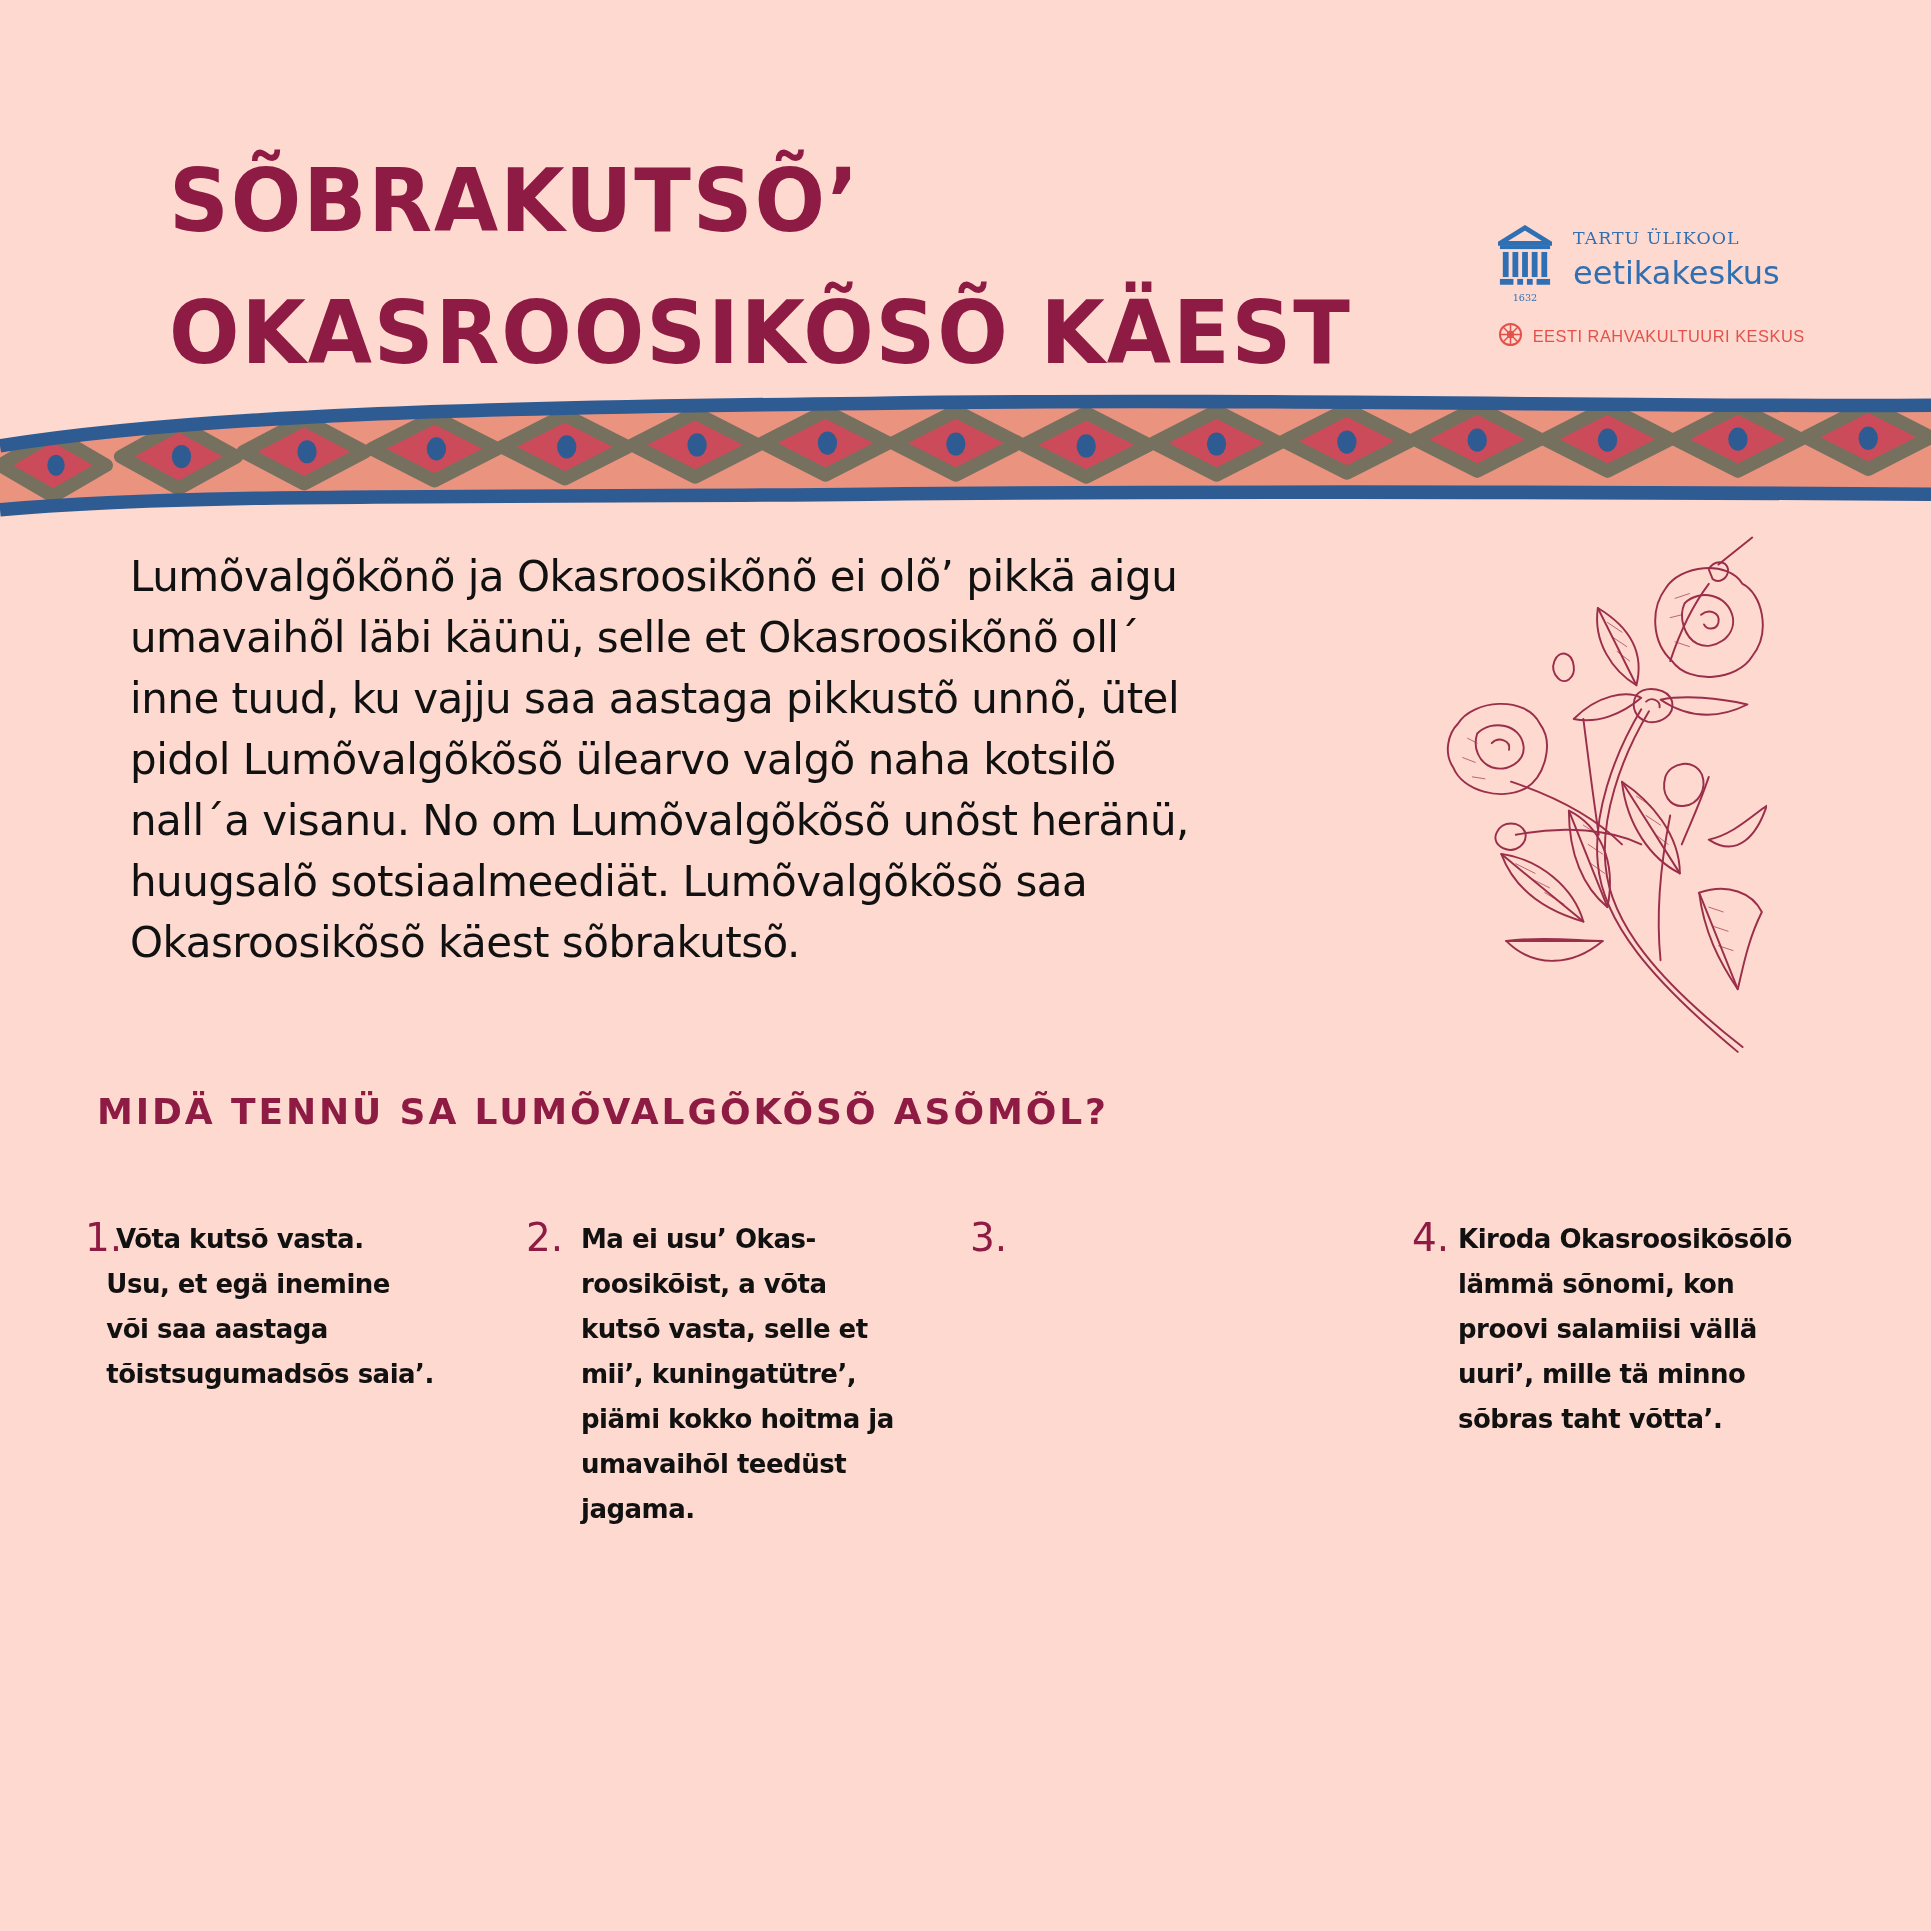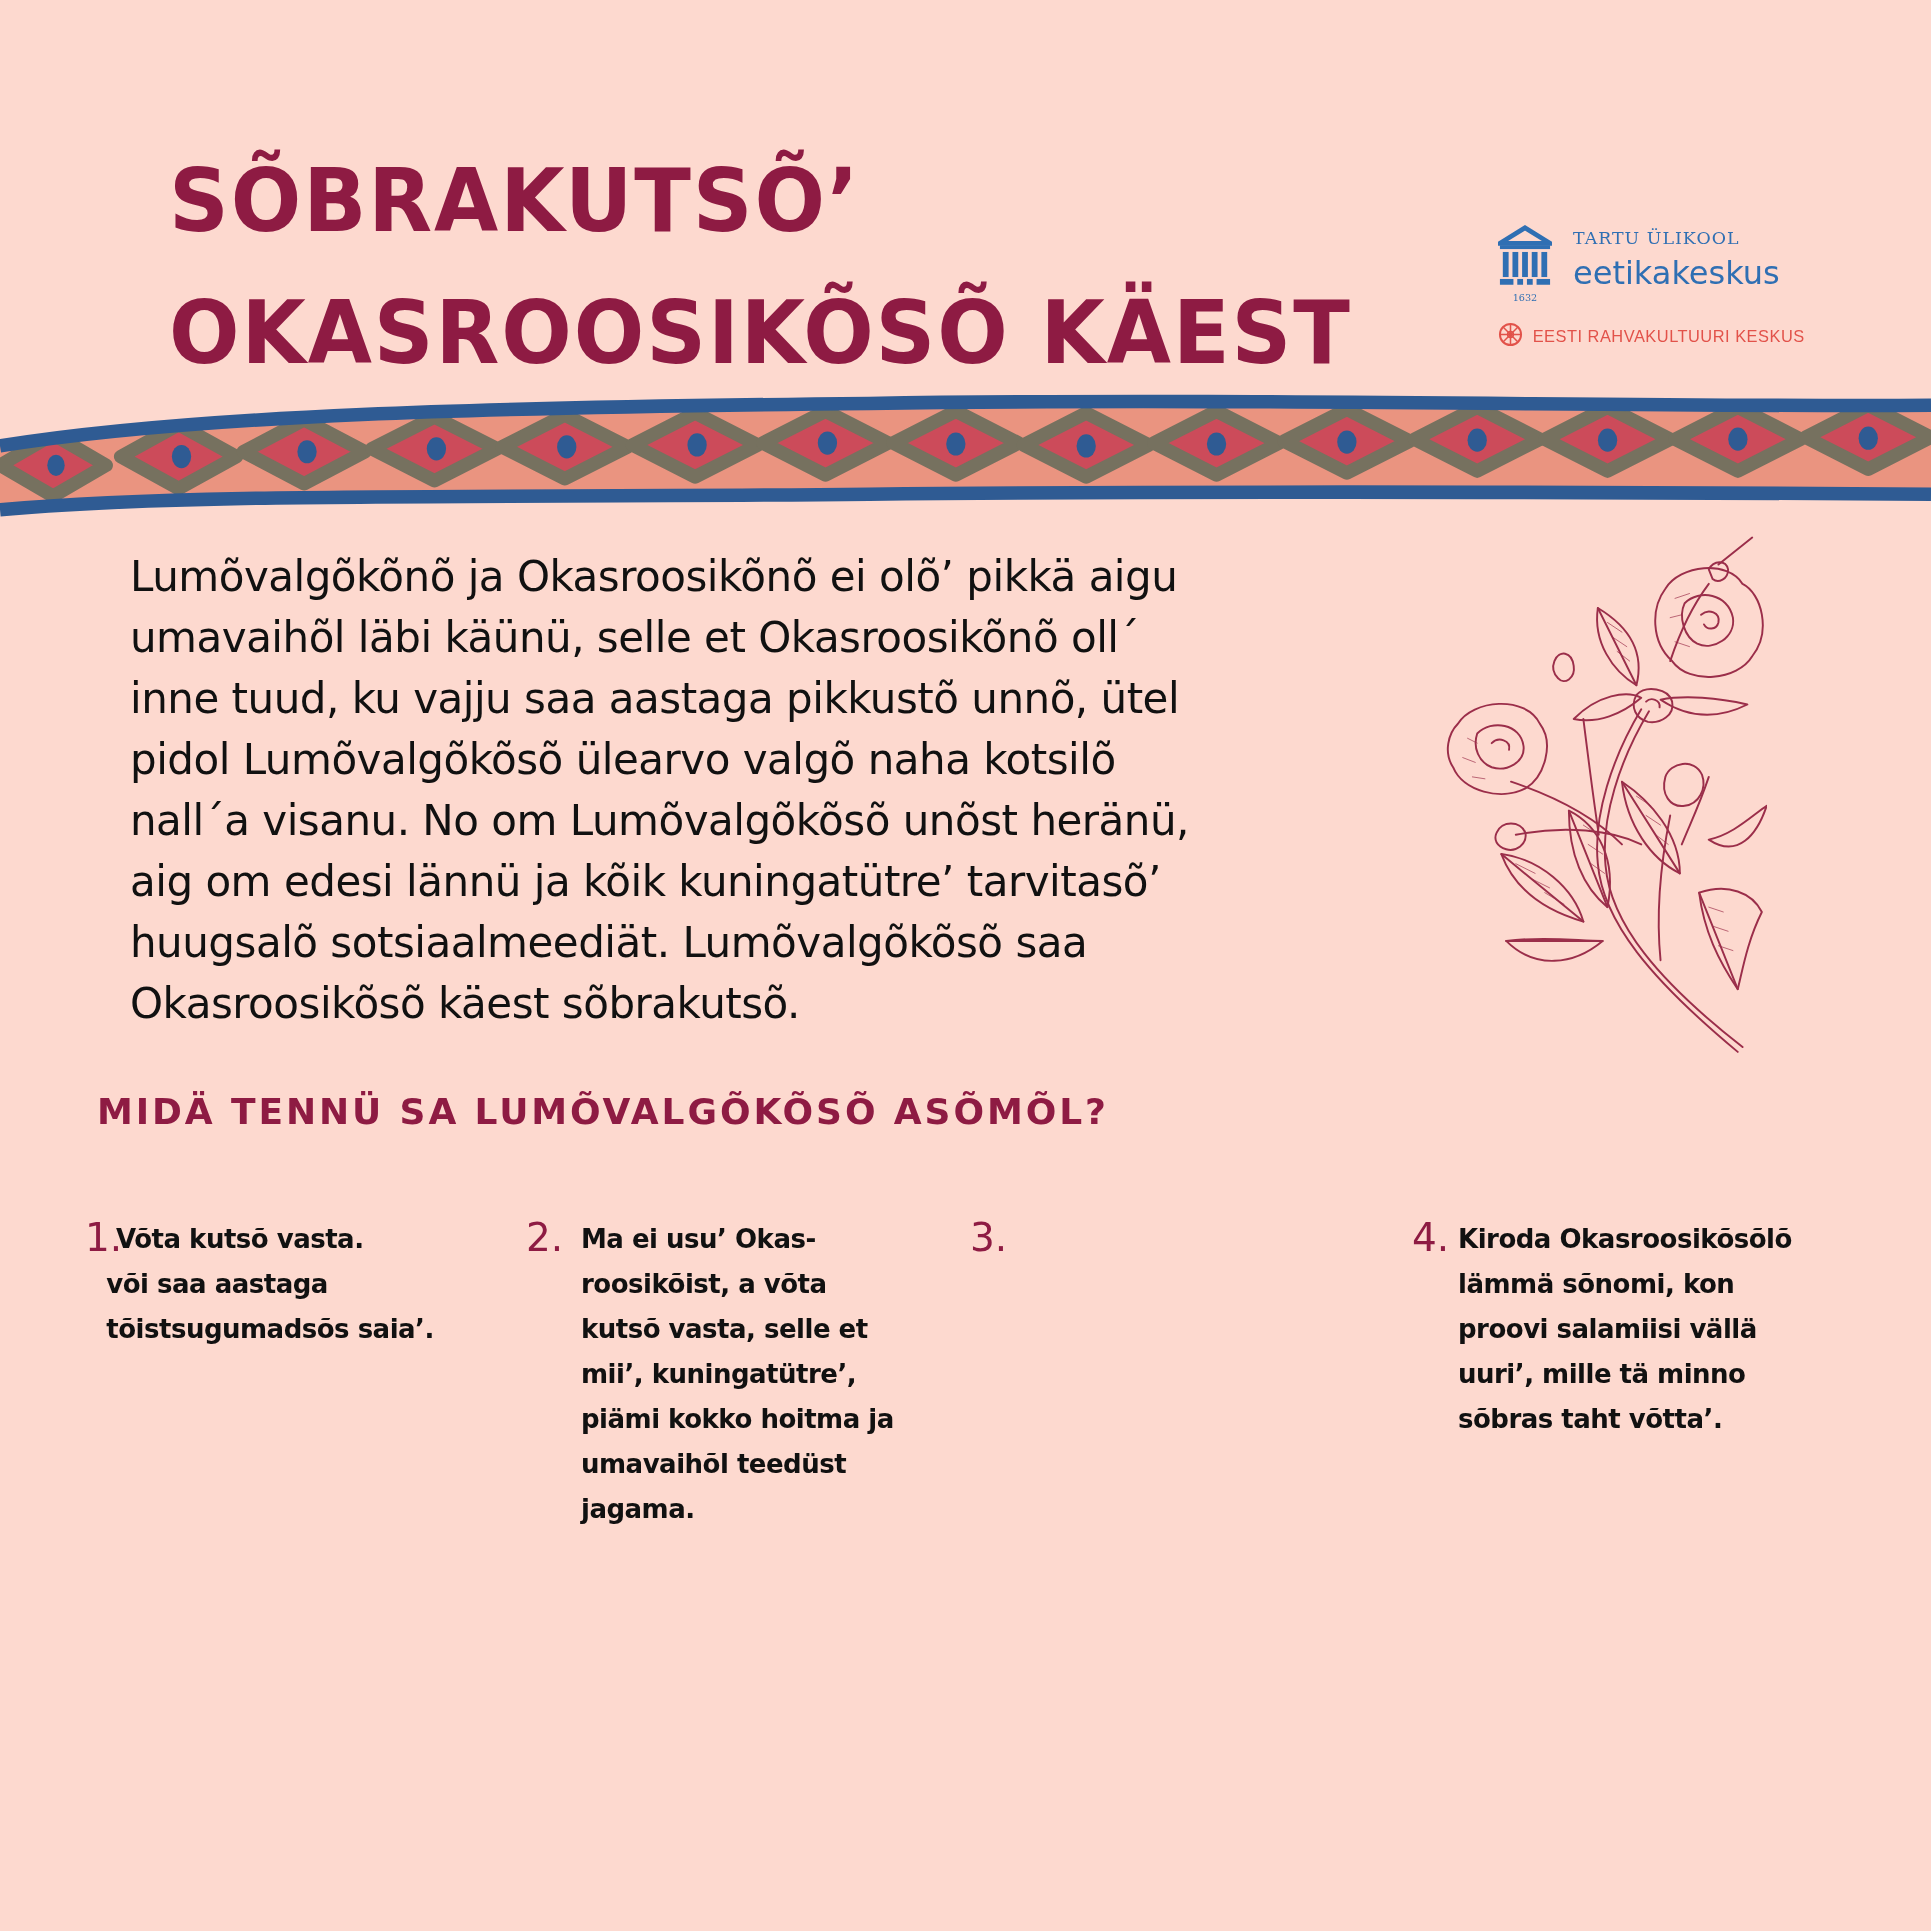--- a/index.html
+++ b/index.html
@@ -241,21 +241,20 @@
     <path d="M0,128 C200,110 500,116 900,112 C1300,108 1700,110 2000,112" fill="none" stroke="#2f5b93" stroke-width="14"></path>
   </svg>
 </div>
 
 <div class="intro">
   <span class="l">Lumõvalgõkõnõ ja Okasroosikõnõ ei olõ’ pikkä aigu</span>
   <span class="l">umavaihõl läbi käünü, selle et Okasroosikõnõ oll´</span>
   <span class="l">inne tuud, ku vajju saa aastaga pikkustõ unnõ, ütel</span>
   <span class="l">pidol Lumõvalgõkõsõ ülearvo valgõ naha kotsilõ</span>
   <span class="l">nall´a visanu. No om Lumõvalgõkõsõ unõst heränü,</span>
-  <span class="l">aig om edesi lännü ja kõik kuningatütre’ tarvitasõ’</span>
   <span class="l">huugsalõ sotsiaalmeediät. Lumõvalgõkõsõ saa</span>
   <span class="l">Okasroosikõsõ käest sõbrakutsõ.</span>
 </div>
 
 <div class="rose">
   <svg width="348" height="550" viewBox="0 0 360 570" fill="none" stroke="#9b2e4a" stroke-width="2" stroke-linecap="round" stroke-linejoin="round">
 
     <path d="M230,190 C200,240 180,300 185,350 C190,410 240,470 330,545"></path>
     <path d="M238,192 C208,242 188,302 193,352 C198,412 248,472 335,540"></path>
 
@@ -314,20 +313,21 @@
   </svg>
 </div>
 
 <div class="question">MIDÄ TENNÜ SA LUMÕVALGÕKÕSÕ ASÕMÕL?</div>
 
 <div class="options">
   <div class="opt" style="left:85px;">
     <span class="num" style="left:0;">1.</span>
     <div class="txt" style="margin-left:31px;">
       <span class="l">Võta kutsõ vasta.</span>
+      <span class="l" style="margin-left:-9.7px;">Usu, et egä inemine</span>
       <span class="l" style="margin-left:-9.7px;">või saa aastaga</span>
       <span class="l" style="margin-left:-9.7px;">tõistsugumadsõs saia’.</span>
     </div>
   </div>
   <div class="opt" style="left:526px;">
     <span class="num" style="left:0;">2.</span>
     <div class="txt" style="margin-left:55px;">
       <span class="l">Ma ei usu’ Okas-</span>
       <span class="l">roosikõist, a võta</span>
       <span class="l">kutsõ vasta, selle et</span>

